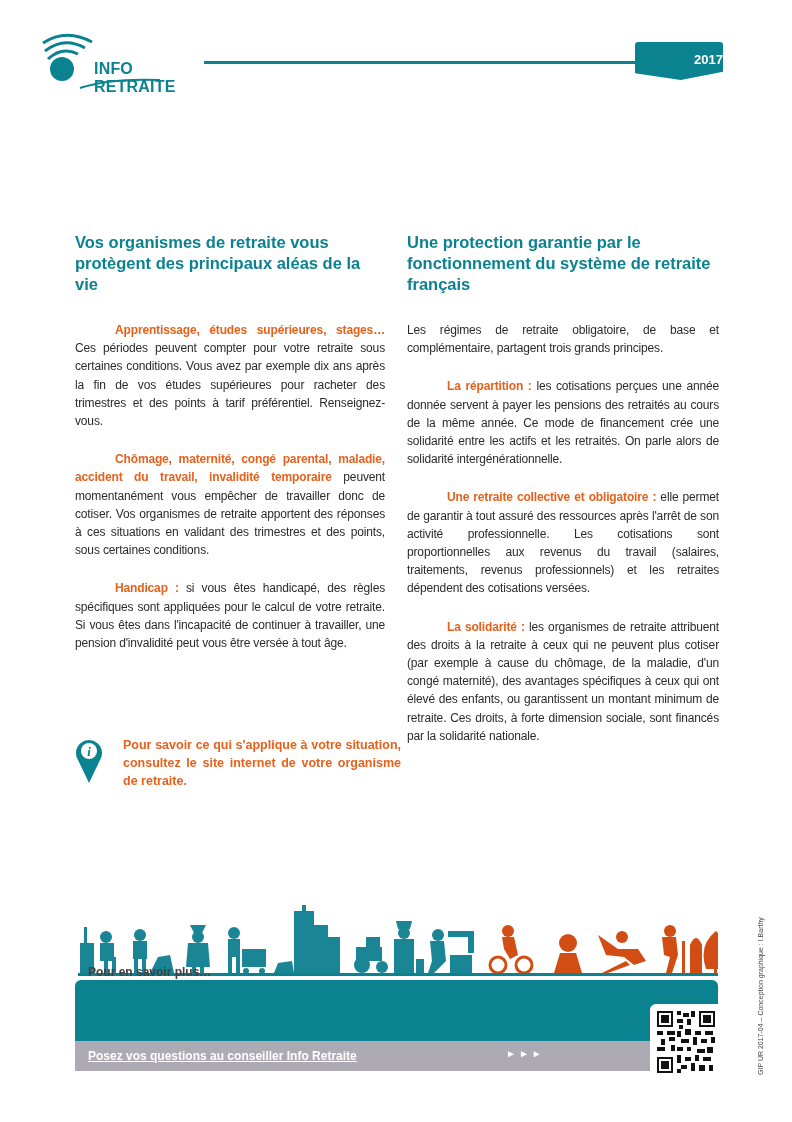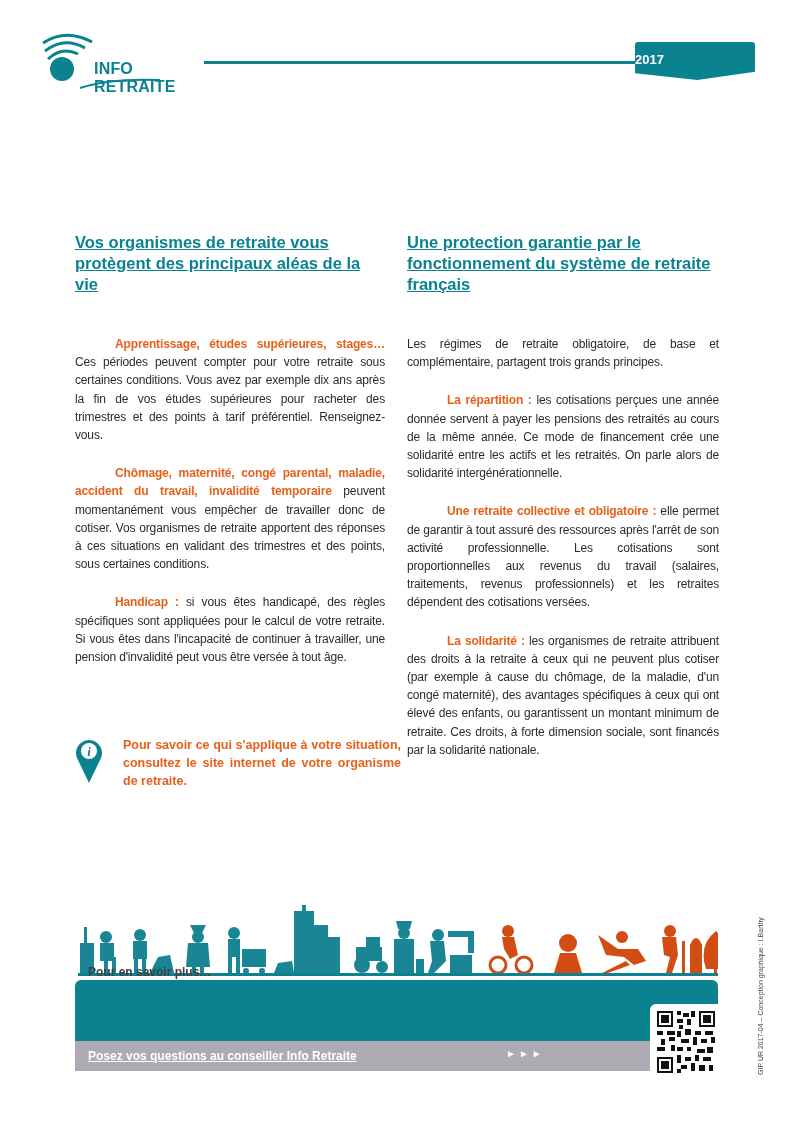--- a/index.html
+++ b/index.html
@@ -3,27 +3,27 @@
 <meta charset="utf-8">
 <style>
   html, body { margin: 0; padding: 0; background: #ffffff; }
   body { width: 792px; height: 1122px; position: relative; overflow: hidden; font-family: "Liberation Sans", sans-serif; color: #2b2b2b; }
   .abs { position: absolute; }
 
   
   .logo { left: 40px; top: 32px; width: 160px; height: 60px; }
   .logo-text { position: absolute; left: 38px; top: 28px; font-weight: bold; font-size: 16px; color: #0b8290; letter-spacing: 0.2px; font-family: "Liberation Sans", sans-serif; padding-left: 16px; }
   .header-line { left: 204px; top: 61px; width: 432px; height: 3px; background: #0b8290; }
-  .year-badge { left: 635px; top: 42px; width: 120px; height: 38px; background: #0b8290; color: #fff; font-weight: bold; font-size: 13px; text-align: left; line-height: 36px; clip-path: polygon(0 0,100% 0,100% 78%,52% 100%,0 82%); border-radius: 3px 3px 0 0; }
+  .year-badge { left: 635px; top: 42px; width: 88px; height: 38px; background: #0b8290; color: #fff; font-weight: bold; font-size: 13px; text-align: right; line-height: 36px; clip-path: polygon(0 0,100% 0,100% 78%,52% 100%,0 82%); border-radius: 3px 3px 0 0; }
 
   
   .col { top: 232px; }
   .col-left { left: 75px; width: 310px; }
   .col-right { left: 407px; width: 312px; }
-  h2 { margin: 0 0 40px 0; font-size: 16.5px; line-height: 21px; color: #0b8290; font-weight: bold; text-decoration: underline; }
+  h2 { margin: 0 0 26px 0; font-size: 16.5px; line-height: 21px; color: #0b8290; font-weight: bold; }
   p { margin: 0 0 20px 0; font-size: 12px; line-height: 18.2px; text-align: justify; color: #2b2b2b; letter-spacing: -0.15px; }
   .hl { color: #e5611c; font-weight: bold; margin-left: 40px; }
 
   .callout { left: 75px; top: 736px; width: 315px; height: 66px; }
   .callout-icon { position: absolute; left: 0; top: 0; width: 28px; height: 48px; }
   .callout-text { position: absolute; left: 48px; top: 0; width: 278px; font-size: 12.5px; line-height: 18px; font-weight: bold; color: #e5611c; text-align: justify; }
 
   
   .illus { left: 78px; top: 905px; width: 640px; height: 70px; }
   .illus-line { left: 78px; top: 973px; width: 640px; height: 3px; background: #0b8290; }

